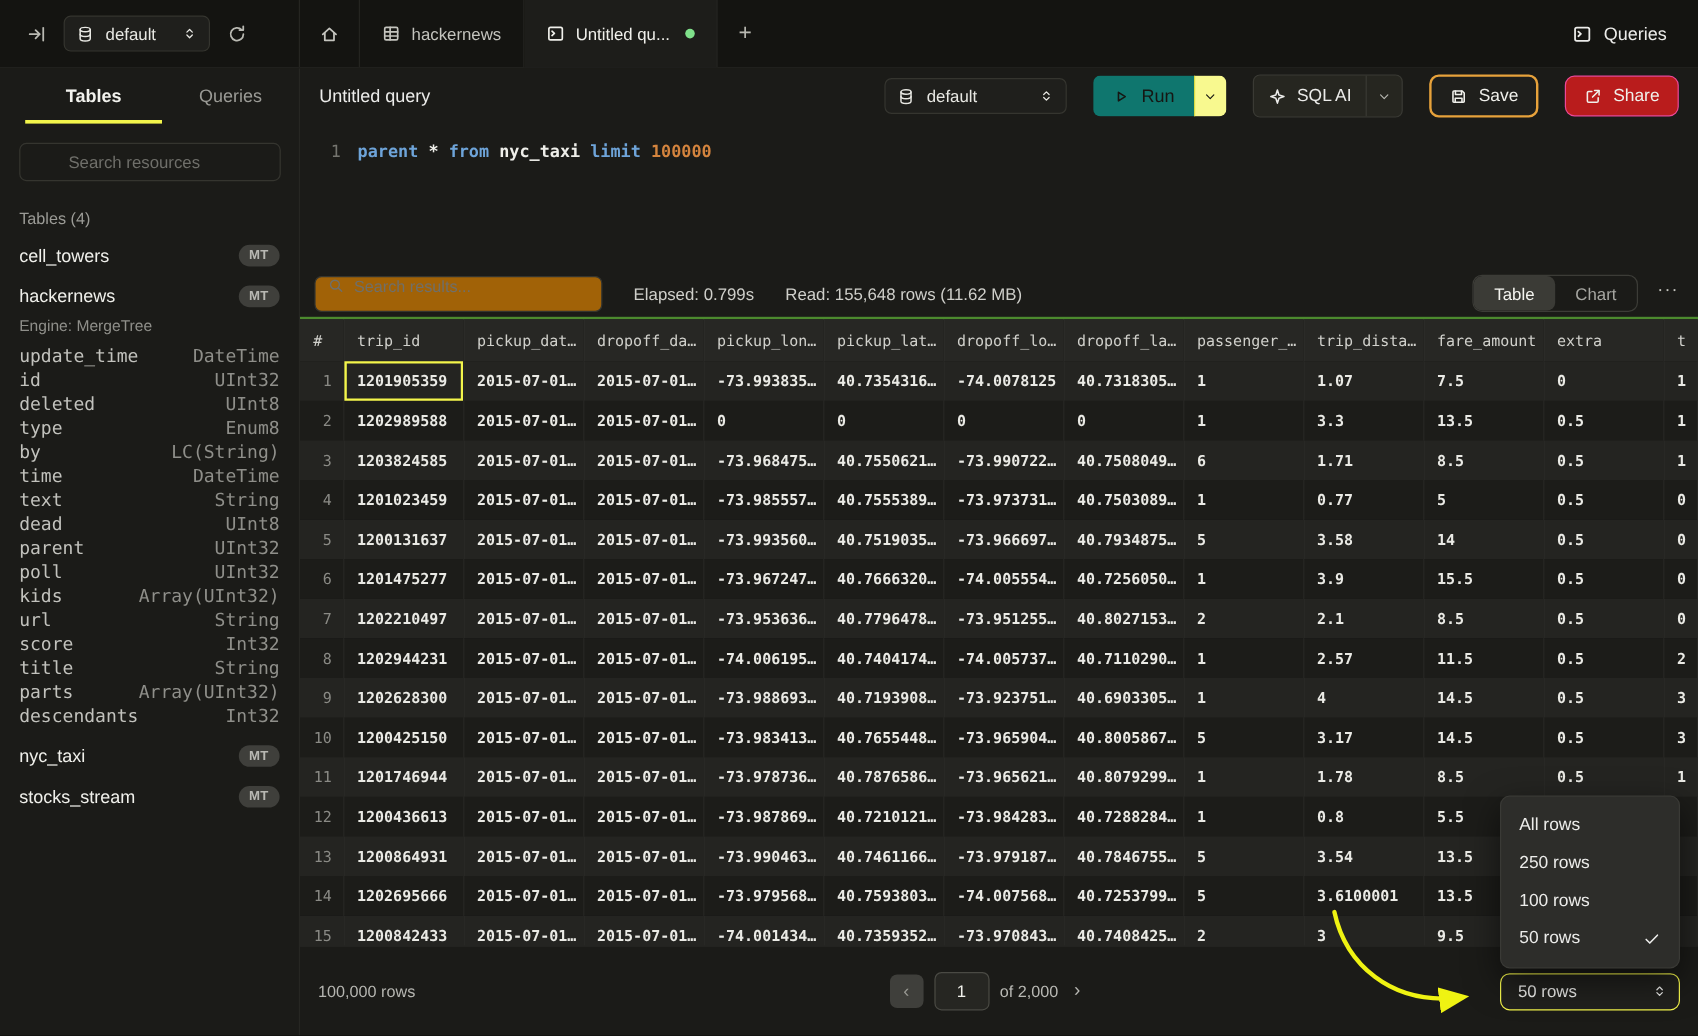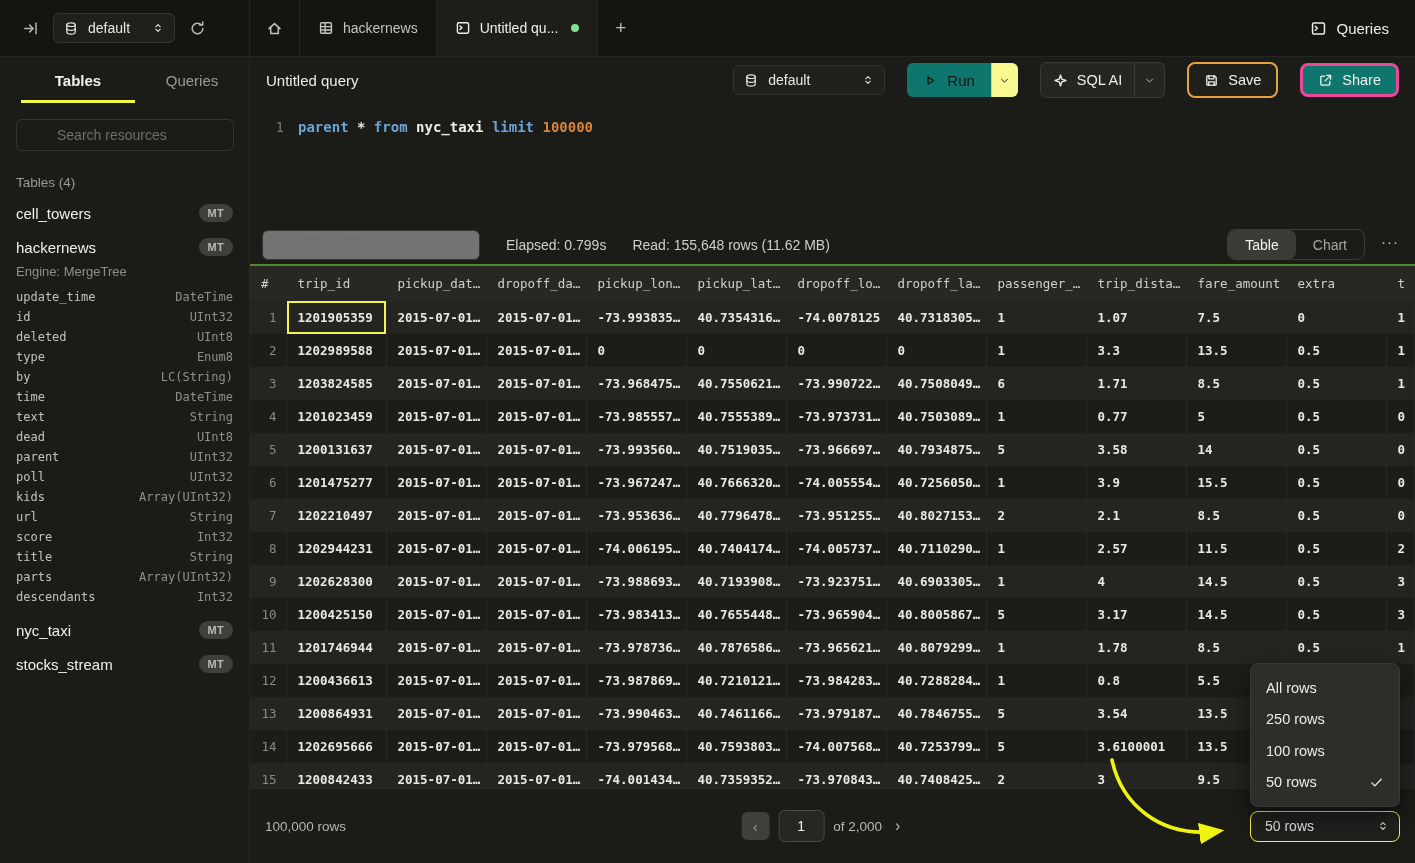--- a/index.html
+++ b/index.html
@@ -33,50 +33,50 @@
   .new-table { display:flex; align-items:center; justify-content:center; gap:9px; width:218px; height:32px; margin:20px 16px 0; background:#f3f54b; color:#161613; border:none; border-radius:6px; font-size:15px; cursor:pointer; font-family:inherit; }
   .side-search { display:flex; align-items:center; gap:8px; width:218px; height:32px; margin:16px 16px 0; border:1px solid #35352f; border-radius:6px; padding:0 10px; color:#6f6f6a; }
   .side-search input { flex:1; background:none; border:none; outline:none; color:#d8d8d3; font-size:14px; font-family:inherit;margin-left:22px; }
   .side-search input::placeholder { color:#6f6f6a; }
   .side-section { margin:24px 16px 0; font-size:13.5px; color:#9b9b96; }
   .tbl-item { display:flex; align-items:center; justify-content:space-between; margin:0 16px; height:34px; cursor:pointer; }
   .tbl-item .nm { font-size:15px; color:#f0f0eb; }
   .badge { background:#3f3f3b; color:#b8b8b3; font-size:11px; font-weight:bold; padding:3px 9px; border-radius:10px; letter-spacing:.3px; }
   .engine { margin:0 16px 8px; font-size:13px; color:#8f8f8a; }
   .schema { margin:4px 16px 6px; }
-  .schema-row { display:flex; justify-content:space-between; height:20px; align-items:center; font-family:"DejaVu Sans Mono", monospace; font-size:12px; }
+  .schema-row { display:flex; justify-content:space-between; height:20px; align-items:center; font-family:"DejaVu Sans Mono", monospace; font-size:15px; }
   .schema-name { color:#c2c2bd; }
   .schema-type { color:#8f8f8a; }
 
   
   .main { position:absolute; top:57px; left:250px; width:1165px; height:806px; display:flex; flex-direction:column; background:#1b1b18; }
   .query-header { height:46px; display:flex; align-items:center; padding:0 16px; }
   .query-title { font-size:15px; color:#ececea; }
   .qh-right { margin-left:auto; display:flex; align-items:center; gap:22px; }
   .run-btn { display:flex; align-items:stretch; height:34px; border-radius:6px; overflow:hidden; cursor:pointer; }
   .run-main { display:flex; align-items:center; gap:9px; background:#0f766e; color:#161613; padding:0 16px; font-size:15px; border:none; cursor:pointer; font-family:inherit; }
   .run-caret { width:27px; display:flex; align-items:center; justify-content:center; background:#f8f98f; border:none; border-left:1px solid #d9db43; color:#161613; cursor:pointer; }
   .ai-btn { display:flex; align-items:center; height:36px; background:#26261f; background:#262620; border:1px solid #3a3a34; border-radius:6px; color:#ececea; cursor:pointer; font-family:inherit; font-size:14.5px; }
   .ai-btn .seg { display:flex; align-items:center; gap:9px; padding:0 12px; }
   .ai-btn .divider { width:1px; height:100%; background:#3a3a34; }
   .ai-btn .caret { padding:0 9px; color:#b9b9b2; }
   .save-btn { display:flex; align-items:center; gap:9px; height:36px; padding:0 15px; background:#1f1f1c; border:2px solid #e7a23b; border-radius:8px; color:#f0f0eb; font-size:14.5px; cursor:pointer; font-family:inherit; }
-  .share-btn { display:flex; align-items:center; gap:9px; height:34px; padding:0 15px; background:#0f766e; border:3px solid #ec4899; border-radius:8px; color:#f0f0eb; font-size:14.5px; cursor:pointer; font-family:inherit; }
+  .share-btn { display:flex; align-items:center; gap:9px; height:34px; padding:0 15px; background:#b91c1c; border:1px solid #ec4899; border-radius:8px; color:#f0f0eb; font-size:14.5px; cursor:pointer; font-family:inherit; }
 
   .editor { height:122px; padding:13px 0 0; font-family:"DejaVu Sans Mono", monospace; font-size:14px; font-weight:bold; cursor:text; }
   .code-line { display:flex; line-height:22px; }
   .lineno { width:34px; text-align:right; color:#75756f; font-weight:normal; }
   .code { margin-left:14px; white-space:pre; }
   .tok-kw { color:#6ea4d9; }
   .tok-op { color:#eeeee9; }
   .tok-ident { color:#eeeee9; }
   .tok-num { color:#d4843e; }
 
   .results-toolbar { height:39px; display:flex; align-items:center; gap:26px; padding:0 12px; }
-  .res-search { display:flex; align-items:flex-start; gap:8px; width:218px; height:30px; border:1px solid #35352f; border-radius:6px; background:#737373; padding:0 10px; color:#6f6f6a; }
+  .res-search { display:flex; align-items:flex-start; gap:8px; width:240px; height:30px; border:1px solid #35352f; border-radius:6px; background:#a16207; padding:0 10px; color:#6f6f6a; }
   .res-search input { flex:1; background:none; border:none; outline:none; color:#d8d8d3; font-size:13.5px; font-family:inherit; }
   .res-search input::placeholder { color:#6f6f6a; }
   .stat { font-size:14px; color:#cfcfca; }
   .rt-right { margin-left:auto; display:flex; align-items:center; gap:12px; }
   .seg-ctl { display:flex; border:1px solid #3c3c37; border-radius:8px; overflow:hidden; height:31px; }
   .seg-ctl .seg { display:flex; align-items:center; padding:0 17px; font-size:14px; color:#a7a7a2; cursor:pointer; }
   .seg-ctl .seg.active { background:#3b3b36; color:#f5f5f0; border-radius:7px; }
   .more-btn { color:#c4c4be; font-size:15px; letter-spacing:1px; background:none; border:none; cursor:pointer; padding:0 4px 6px; }
 
   

